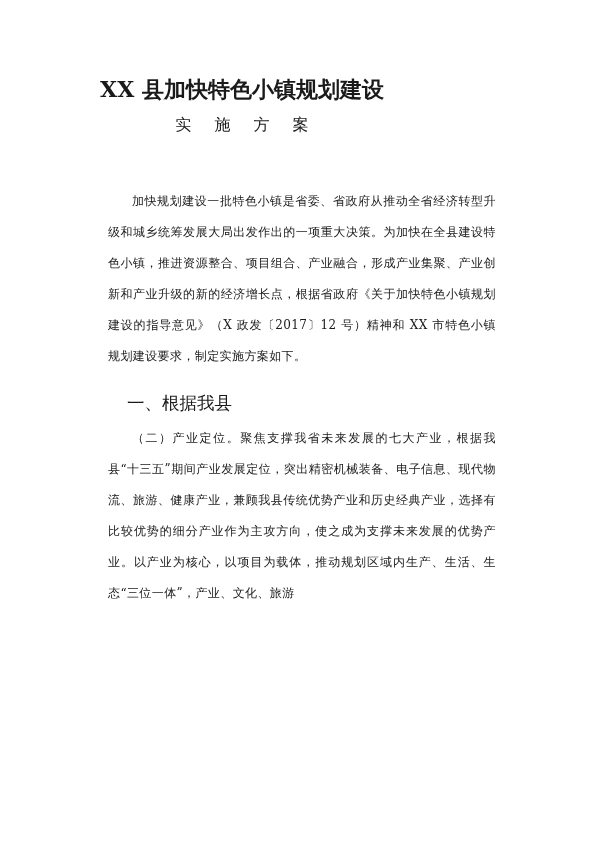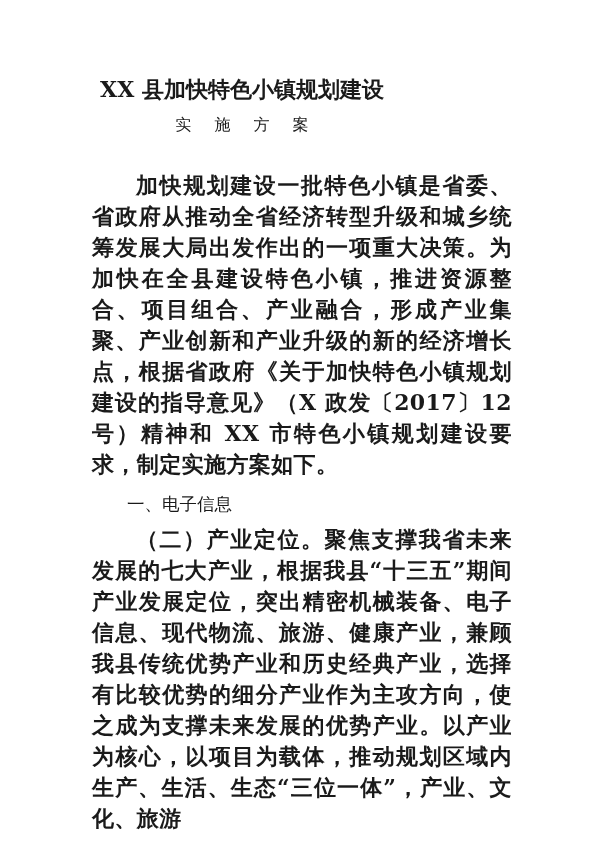--- a/index.html
+++ b/index.html
@@ -44,28 +44,27 @@
     padding-left: 9px;
     white-space: nowrap;
   }
   .body {
     position: absolute;
     left: 92px;
     top: 170px;
     width: 420px;
   }
   .para {
-    font-size: 22px;
+    font-size: 12px;
     line-height: 31px;
     text-align: justify;
     text-align-last: left;
-    margin: 0;
+    margin: 16px;
     text-indent: 2em;
     letter-spacing: 0.4px;
-    font-weight: bold;
   }
   .heading {
     font-size: 17.5px;
     line-height: 31px;
     margin: 9px 0 0 0;
     text-indent: 2em;
   }
   .para + .para { margin-top: 9px; }
   .heading + .para { margin-top: 4px; }
   .gap-top { margin-top: 9px; }
@@ -74,16 +73,16 @@
 <body>
 
 <div class="page">
   <div class="title-block">
     <div class="title-line">XX 县加快特色小镇规划建设</div>
     <div class="subtitle-line">实 施 方 案</div>
   </div>
 
   <div class="body">
     <p class="para">加快规划建设一批特色小镇是省委、省政府从推动全省经济转型升级和城乡统筹发展大局出发作出的一项重大决策。为加快在全县建设特色小镇，推进资源整合、项目组合、产业融合，形成产业集聚、产业创新和产业升级的新的经济增长点，根据省政府《关于加快特色小镇规划建设的指导意见》（X 政发〔2017〕12 号）精神和 XX 市特色小镇规划建设要求，制定实施方案如下。</p>
-    <p class="heading">一、电子信息</p>
+    <p class="heading">一、根据我县</p>
     <p class="para gap-top">（二）产业定位。聚焦支撑我省未来发展的七大产业，根据我县“十三五”期间产业发展定位，突出精密机械装备、电子信息、现代物流、旅游、健康产业，兼顾我县传统优势产业和历史经典产业，选择有比较优势的细分产业作为主攻方向，使之成为支撑未来发展的优势产业。以产业为核心，以项目为载体，推动规划区域内生产、生活、生态“三位一体”，产业、文化、旅游</p>
   </div>
 </div>
 
 </body></html>

